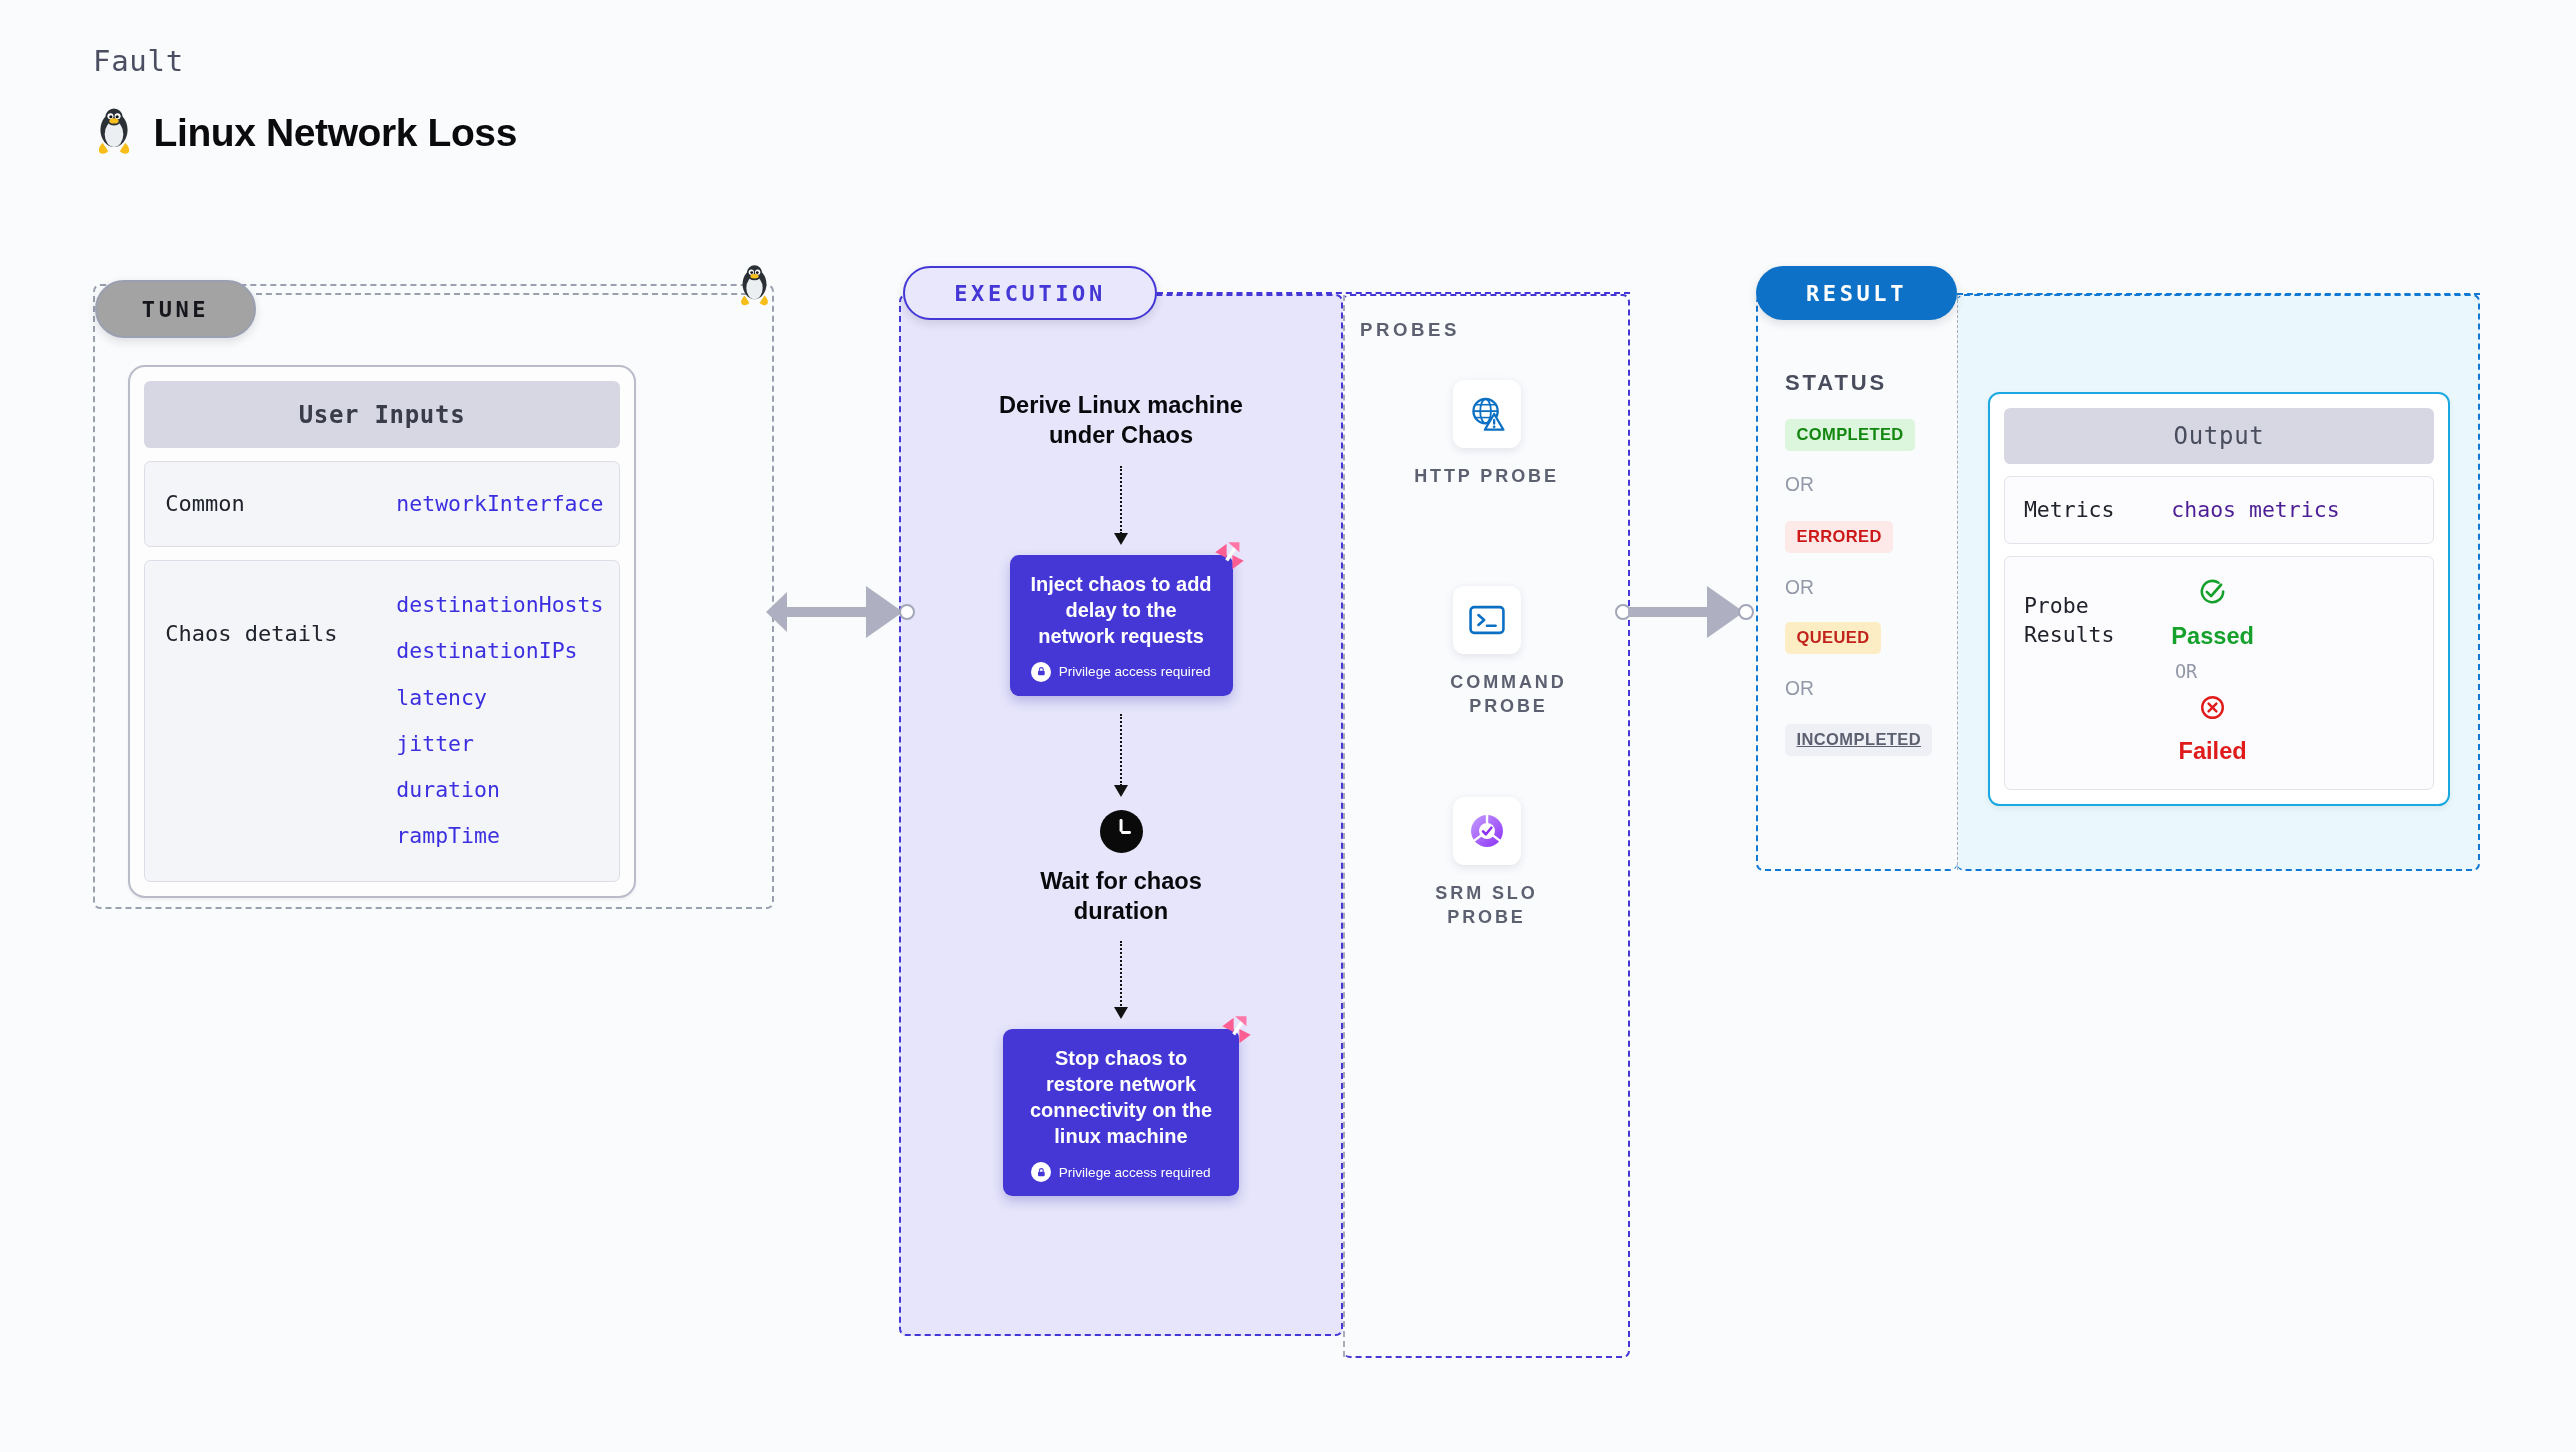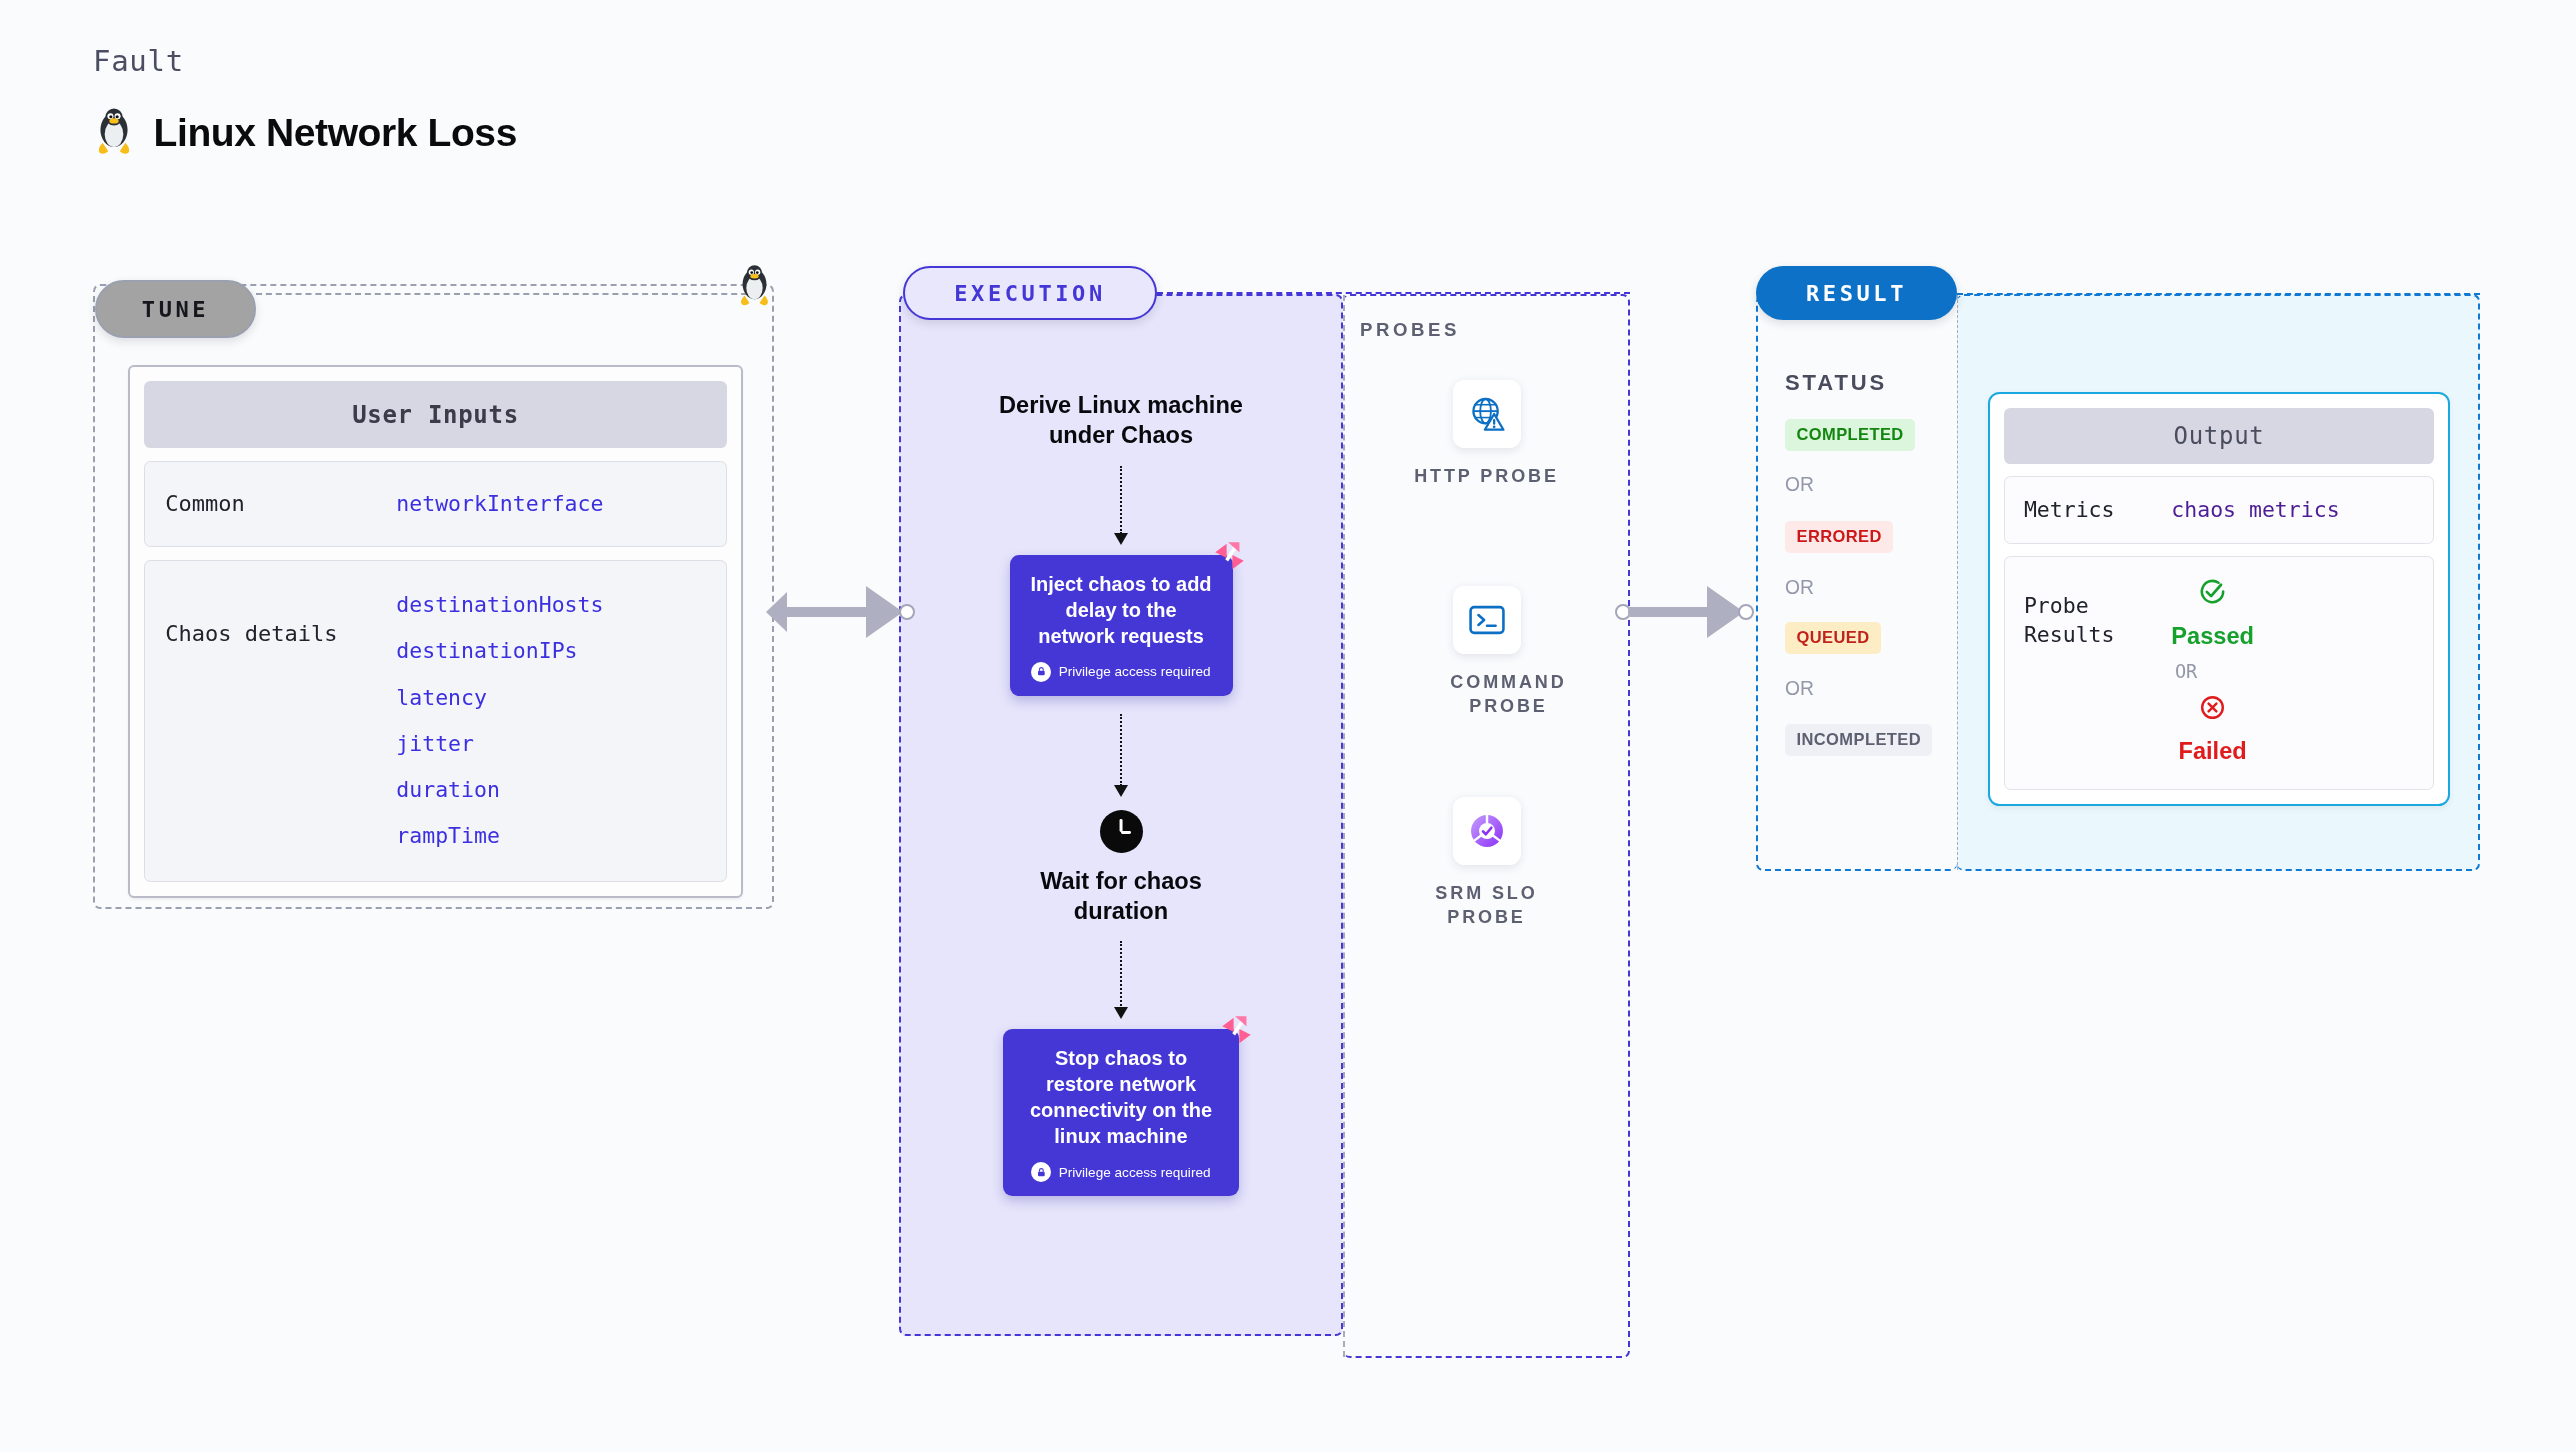--- a/index.html
+++ b/index.html
@@ -40,23 +40,23 @@
     left:95px;top:280px;width:161px;height:58px;
     border:2.5px solid #9aa0b0;background:#a3a3a3;color:#16171c;font-size:22px;
   }
   #tune-dash{
     position:absolute;left:256px;top:293px;width:501px;height:0;
     border-top:2.9px dashed #9aa0b0;z-index:3;
   }
   #tune-penguin{position:absolute;left:736px;top:264px;z-index:7;}
 
   .inputs-card{
-    position:absolute;left:128px;top:365px;width:615px;
+    position:absolute;left:128px;top:365px;width:508px;
     box-sizing:border-box;
-    border:2.1px solid #b9bcc8;border-radius:6px;background:#fdfdfe;
+    border:2.1px solid #b9bcc8;border-radius:17px;background:#fdfdfe;
     padding:14.3px;box-shadow:0 1.4px 2.9px rgba(0,0,0,.05);
   }
   .inputs-head{
     background:#d6d7e3;border-radius:6.4px;height:67px;
     display:flex;align-items:center;justify-content:center;
     font-family:"DejaVu Sans Mono","Liberation Mono",monospace;
     font-size:24px;font-weight:bold;color:#3a3c4a;letter-spacing:0.7px;
   }
   .inputs-row{
     margin-top:13px;border:1.4px solid #dcdde6;border-radius:6.4px;background:#f4f5f9;
@@ -434,21 +434,21 @@
 <div class="stage-pill" id="result-pill">RESULT</div>
 
 <div id="status-label">STATUS</div>
 
 <div class="status-badge" style="top:419px;background:#dcf5dd;color:#13860f;">COMPLETED</div>
 <div class="or-text" style="top:474px;">OR</div>
 <div class="status-badge" style="top:521px;background:#fde9e8;color:#cc1818;">ERRORED</div>
 <div class="or-text" style="top:577px;">OR</div>
 <div class="status-badge" style="top:622px;background:#fdedc4;color:#c0231c;">QUEUED</div>
 <div class="or-text" style="top:678px;">OR</div>
-<div class="status-badge" style="top:724px;background:#eff0f5;color:#5c6070;">INCOMPLETED</div>
+<div class="status-badge" style="top:724px;background:#eff0f5;color:#5c6070;text-decoration:underline;">INCOMPLETED</div>
 
 <div class="output-card">
   <div class="out-head">Output</div>
 
   <div class="out-row">
     <div class="out-key">Metrics</div>
     <div class="out-val">chaos metrics</div>
   </div>
 
   <div class="out-row tall">

